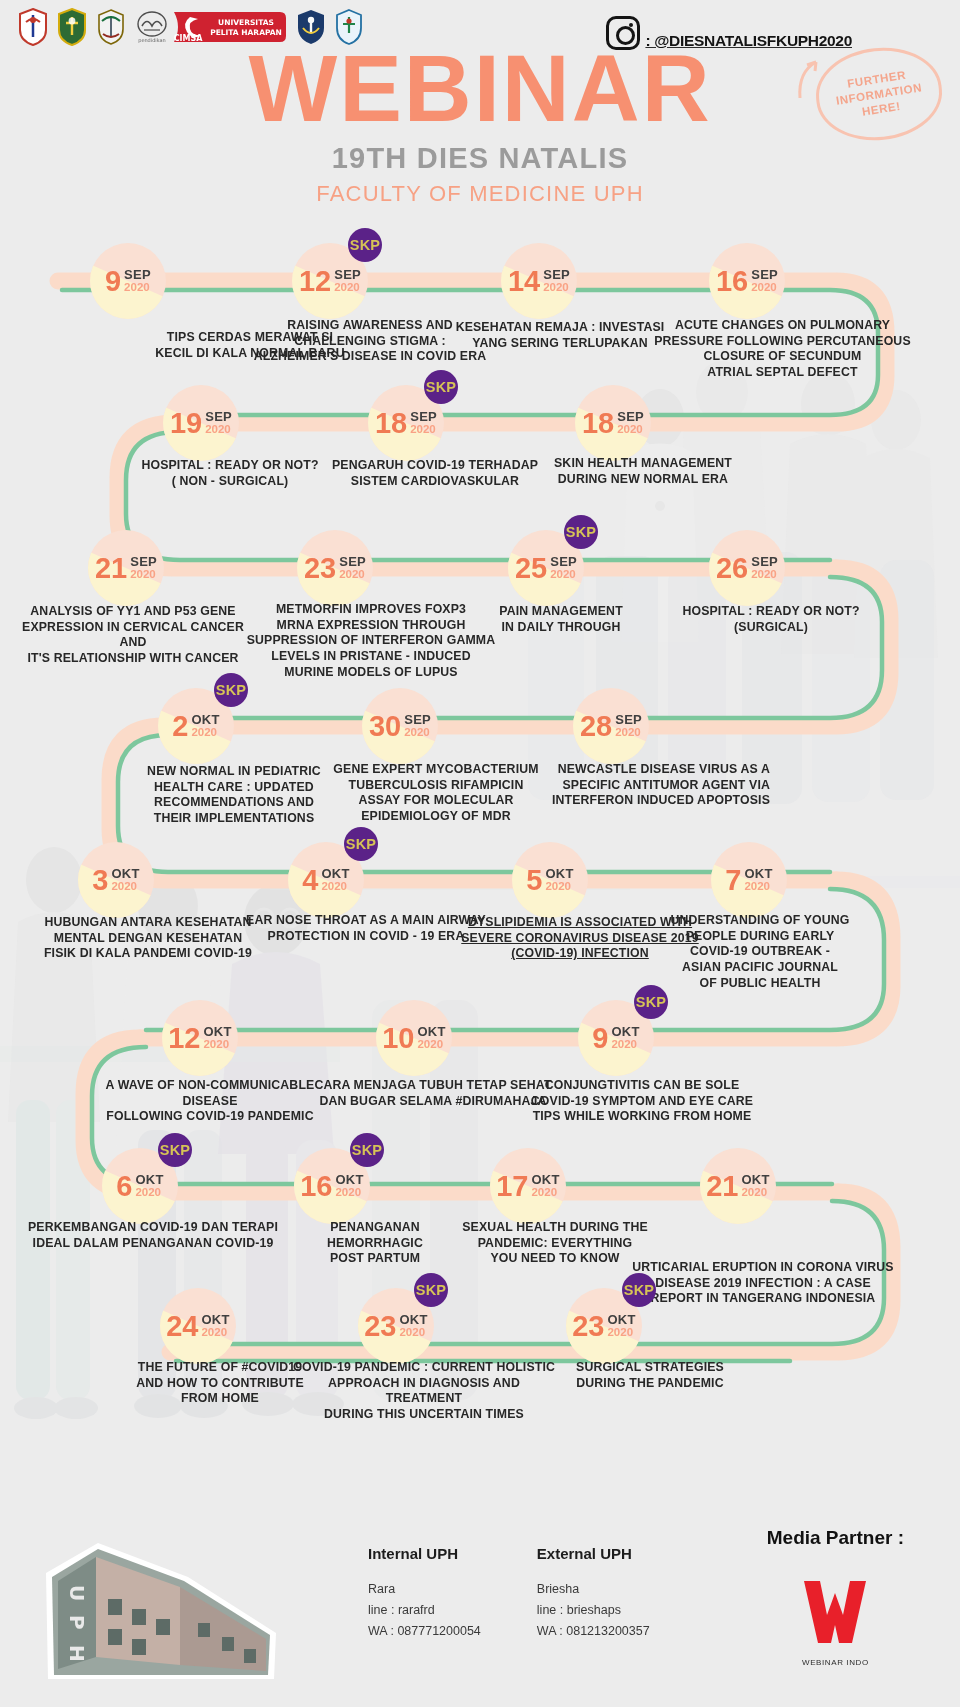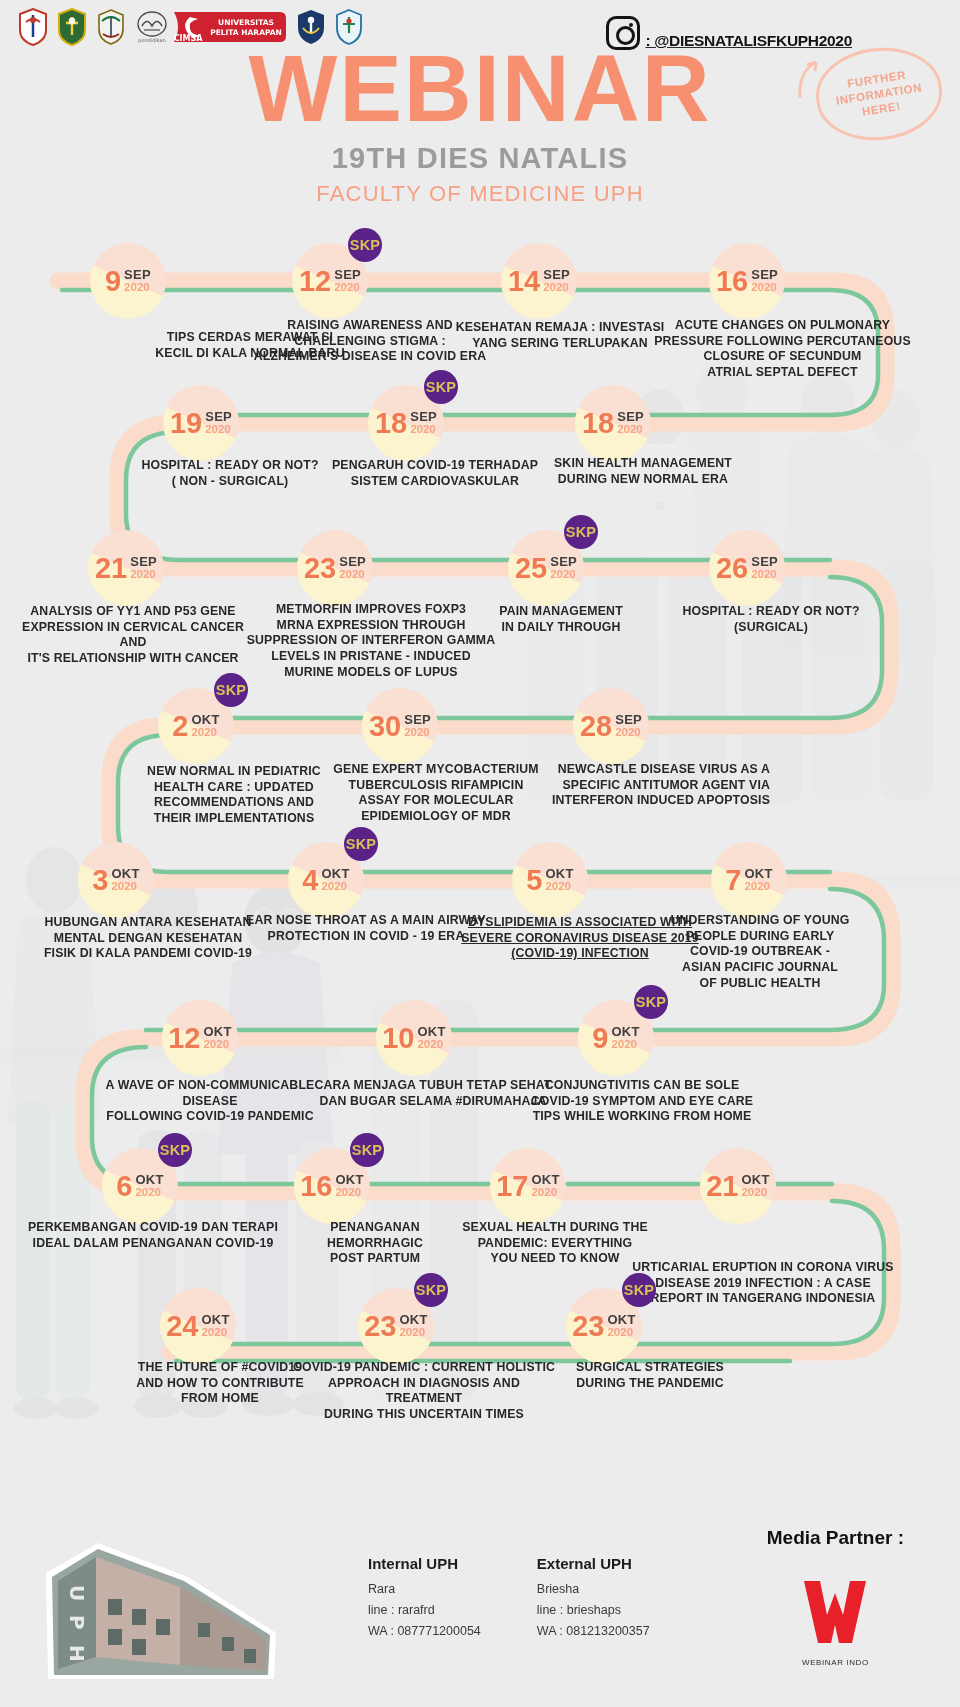--- a/index.html
+++ b/index.html
@@ -68,21 +68,21 @@
 
   .caption { position:absolute; z-index:4; text-align:center;
      font-family:"Liberation Sans Narrow","Liberation Sans",sans-serif; font-weight:700;
      font-size:12.3px; line-height:1.28; color:#272727; letter-spacing:.15px; }
 
   
   .footer { position:absolute; left:0; right:0; bottom:0; height:290px; z-index:5; }
   .uph-photo { position:absolute; left:38px; bottom:22px; width:250px; height:148px; }
   .contacts { position:absolute; left:368px; bottom:62px; display:flex; gap:56px; }
   .c-head { font-family:"Liberation Sans Narrow","Liberation Sans",sans-serif; font-weight:700;
-     font-size:15px; color:#1d1d1d; margin-bottom:10px; }
+     font-size:15px; color:#1d1d1d; margin-bottom:20px; }
   .c-line { font-size:12.5px; color:#3a3a3a; margin-bottom:7px;
      font-family:"Liberation Sans", sans-serif; }
   .media { position:absolute; right:56px; bottom:40px; text-align:center; }
   .media-title { font-family:"Liberation Sans Narrow","Liberation Sans",sans-serif; font-weight:700;
      font-size:19px; color:#111; margin-bottom:26px; }
   .wlogo-cap { font-family:"Liberation Sans Narrow","Liberation Sans",sans-serif;
      font-size:8px; letter-spacing:.6px; color:#2d2d2d; margin-top:3px; }
 </style>
 </head>
 <body>

